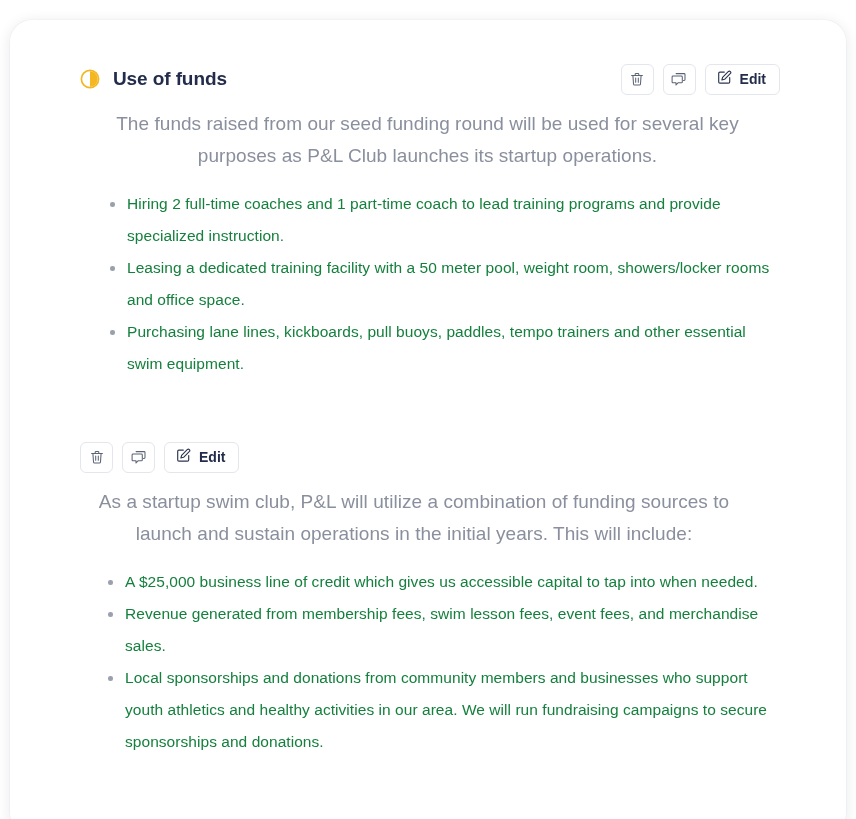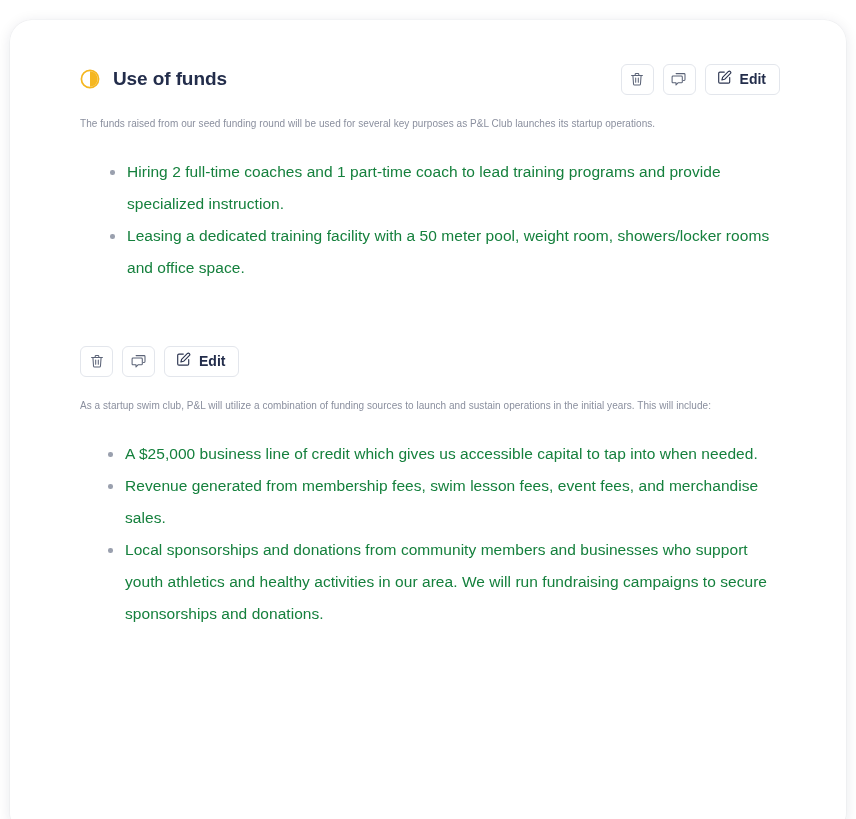--- a/index.html
+++ b/index.html
@@ -108,25 +108,26 @@
   }
   .edit-btn-label {
     font-size: 14px;
     font-weight: 700;
     color: #232d4b;
     line-height: 1;
   }
 
   
   .body-text {
-    font-size: 10px;
+    font-size: 19px;
     line-height: 32px;
     color: #8a8f9e;
     letter-spacing: 0.05px;
     max-width: 695px;
+    text-align: center;
   }
 
   .bullet-list {
     list-style: none;
     margin-top: 16px;
     padding-left: 30px;
     max-width: 700px;
   }
 
   .bullet-list li {
@@ -204,20 +205,21 @@
               <span class="edit-btn-label">Edit</span>
             </button>
           </div>
         </div>
 
         <p class="body-text">The funds raised from our seed funding round will be used for several key purposes as P&amp;L Club launches its startup operations.</p>
 
         <ul class="bullet-list">
           <li>Hiring 2 full-time coaches and 1 part-time coach to lead training programs and provide specialized instruction.</li>
           <li>Leasing a dedicated training facility with a 50 meter pool, weight room, showers/locker rooms and office space.</li>
+          <li>Purchasing lane lines, kickboards, pull buoys, paddles, tempo trainers and other essential swim equipment.</li>
         </ul>
       </div>
 
       <div class="section section-2">
 
         <div class="section-header">
 
           <div class="section-actions">
             <button class="icon-btn">
               <span>

